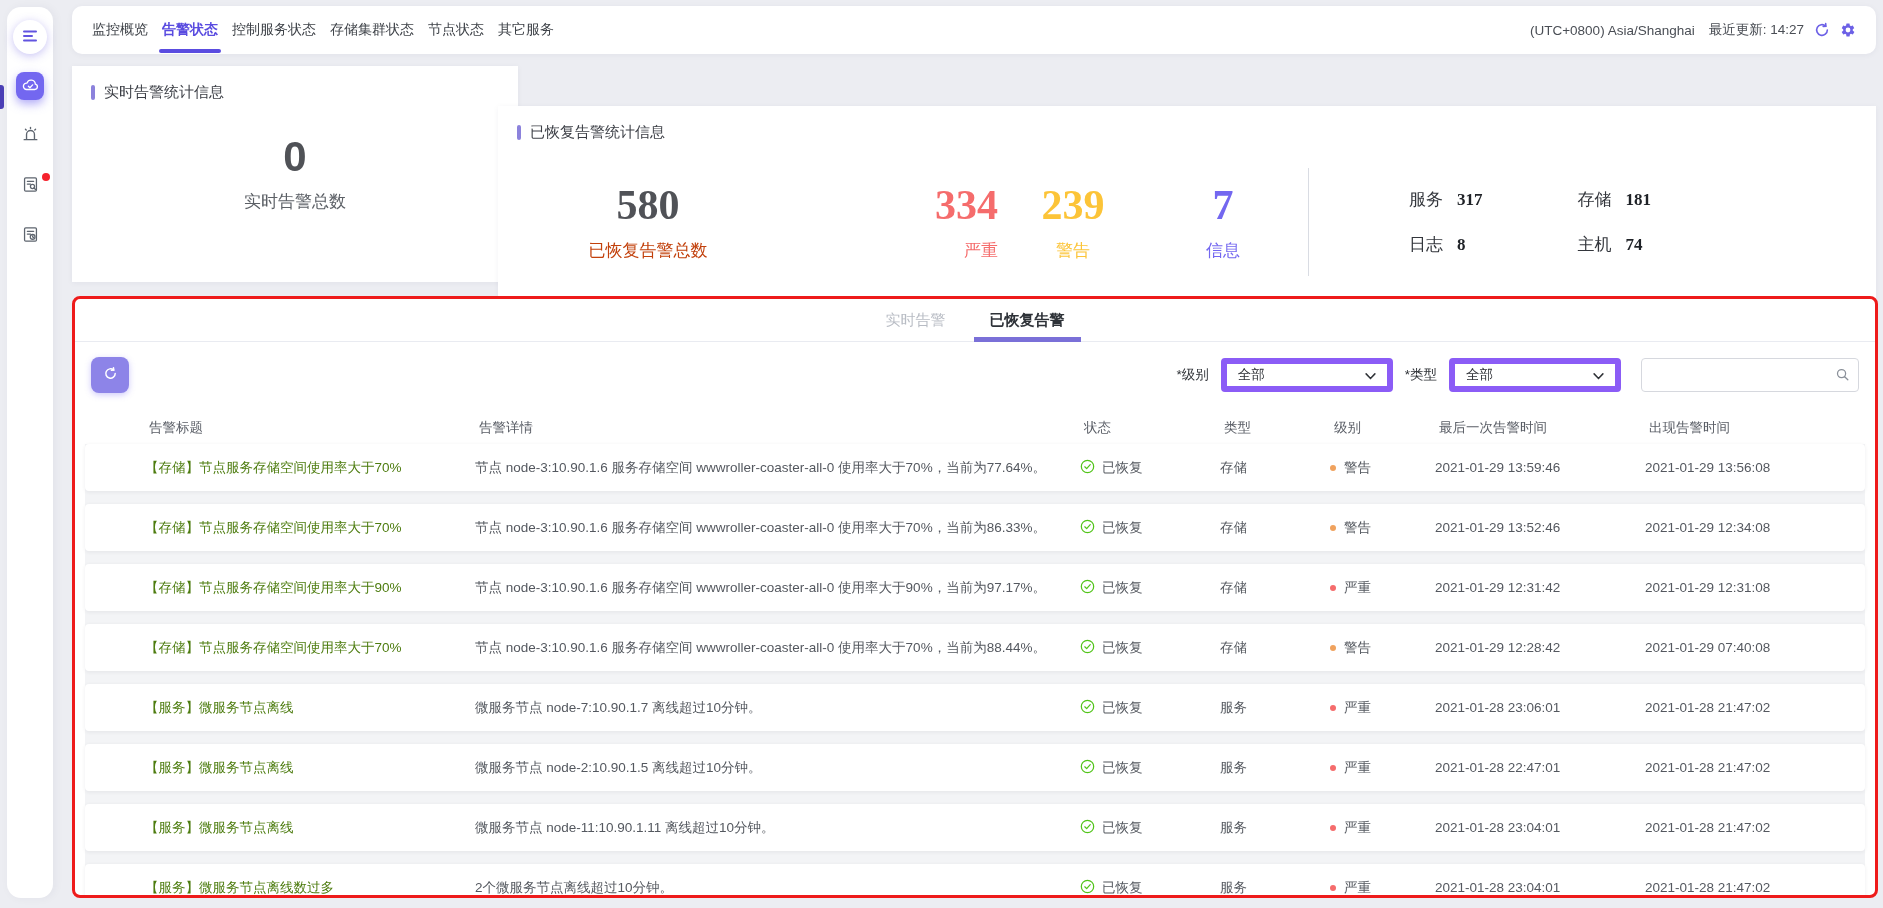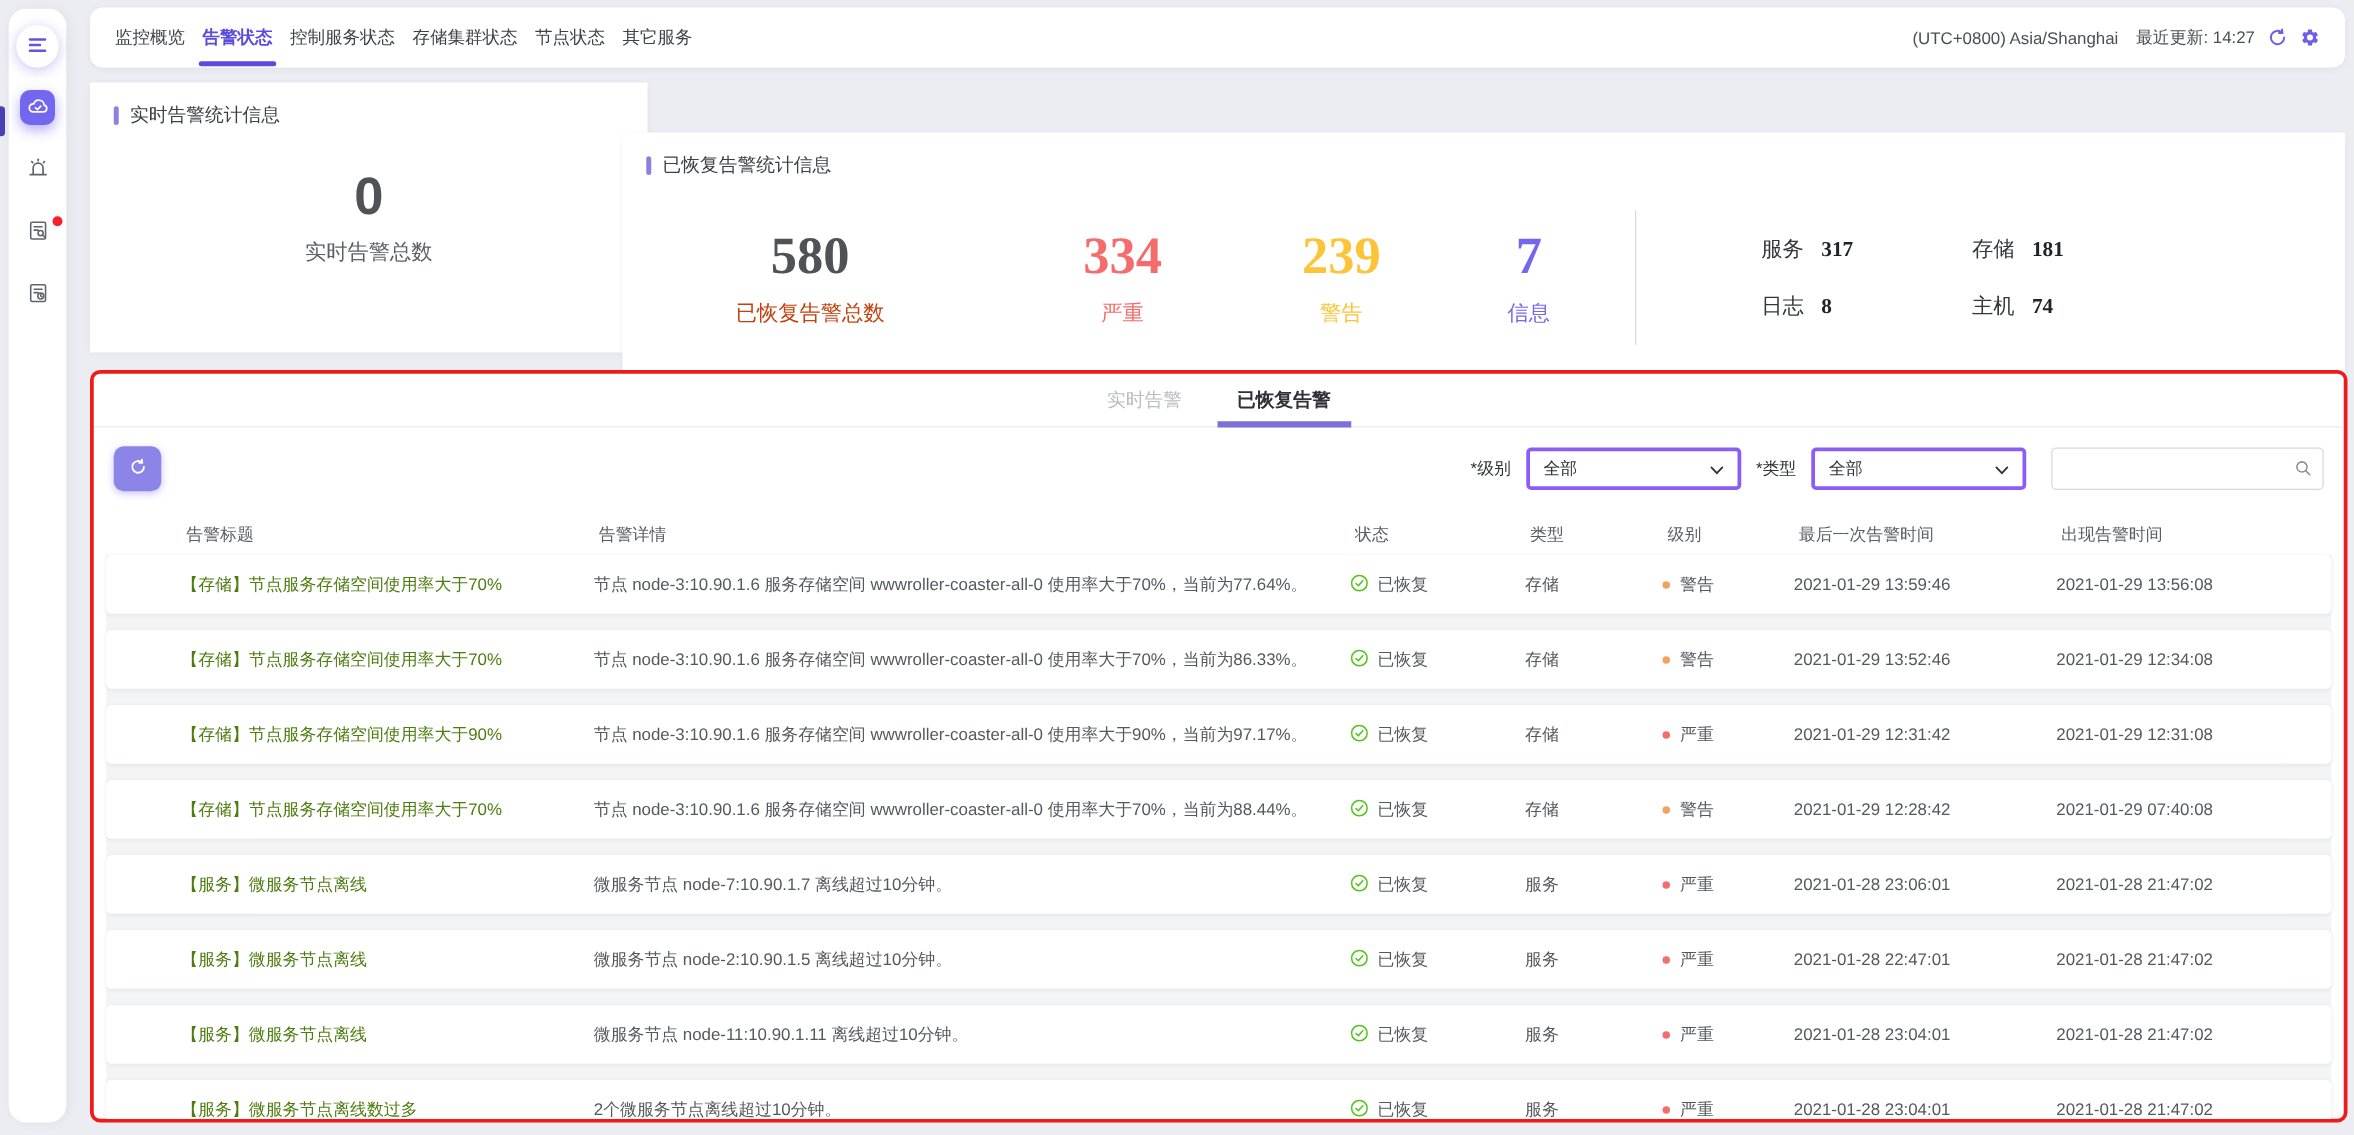--- a/index.html
+++ b/index.html
@@ -58,21 +58,21 @@
   .card { position:absolute; background:#fff; border-radius:0; box-shadow:0 1px 6px rgba(30,34,70,.05); }
   .card-realtime { left:72px; top:66px; width:446px; height:216px; }
   .card-recovered { left:498px; top:66px; right:7px; height:244px;margin-top:40px; }
   .card-title { display:flex; align-items:center; gap:9px; padding:17px 0 0 19px; font-size:15px; color:#3c3f46; }
   .title-bar { width:4px; height:15px; background:#8c82dc; border-radius:2px; }
   .center-stat { display:flex; flex-direction:column; align-items:center; margin-top:32px; }
   .big-num { font-size:42px; font-weight:bold; color:#505257; line-height:1.1; }
   .stat-label { margin-top:10px; font-size:17px; color:#5c6066; }
   .recovered-body { display:flex; align-items:center; margin-top:26px;font-family:Liberation Serif, serif; }
   .stat-block { display:flex; flex-direction:column; align-items:center; }
-  .sb-0 { width:300px; } .sb-1 { width:200px; } .sb-2 { width:150px; } .sb-3 { width:150px; }
+  .sb-0 { width:300px; } .sb-1 { width:200px;align-items:flex-end; } .sb-2 { width:150px; } .sb-3 { width:150px; }
   .v-divider { width:1px; height:108px; background:#d9dce3; margin:0 10px; }
   .breakdown {
     flex:1; display:grid; grid-template-columns:1fr 1fr; row-gap:22px;
     padding:0 130px 0 90px; font-size:17px;
   }
   .bd-item { display:flex; align-items:center; gap:14px; color:#33363c; }
   .bd-item b { color:#1f2227; }
   
   .panel {
     position:absolute; left:72px; top:296px; right:5px; height:602px;
@@ -90,21 +90,21 @@
   }
   .toolbar { display:flex; align-items:center; margin:15px 16px 0 16px; }
   .refresh-btn {
     width:38px; height:36px; border-radius:8px; background:#8d84e8;
     display:flex; align-items:center; justify-content:center; cursor:pointer;
     box-shadow:0 2px 6px rgba(115,103,240,.35);
   }
   .toolbar-right { margin-left:auto; display:flex; align-items:center; gap:12px; }
   .filter-label { color:#2f3237; }
   .select-box {
-    width:172px; height:34px; border:3px solid #8b5cf6; border-radius:4px;
+    width:172px; height:34px; border:6px solid #8b5cf6; border-radius:4px;
     background:#fff; display:flex; align-items:center; justify-content:space-between;
     padding:0 11px; cursor:pointer; color:#2f3237;
   }
   .search-box { position:relative; width:218px; height:34px; margin-left:8px; }
   .search-box input {
     width:100%; height:100%; border:1px solid #d6d8de; border-radius:4px;
     padding:0 32px 0 10px; font-size:13.5px; outline:none; background:#fff;
     font-family:inherit;
   }
   .search-icon { position:absolute; right:9px; top:9px; }

